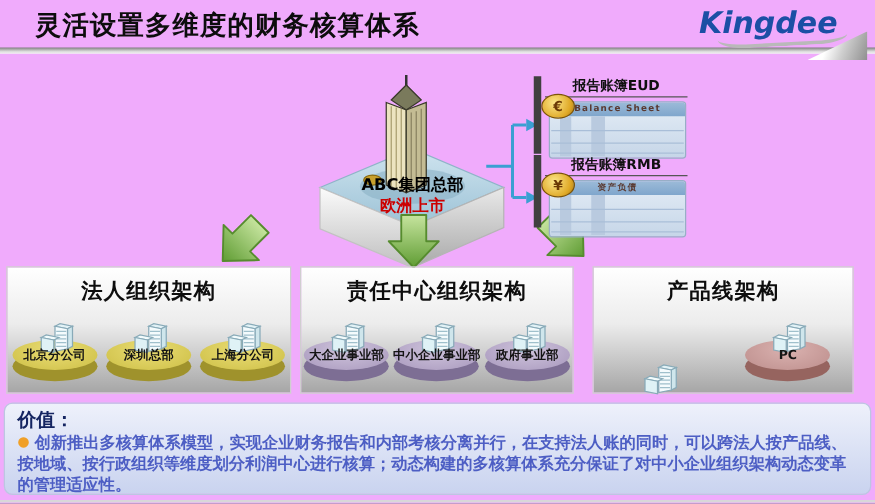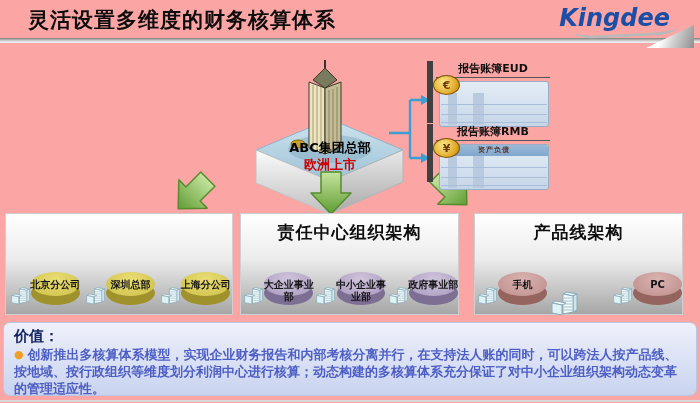--- a/index.html
+++ b/index.html
@@ -1,16 +1,16 @@
 <!DOCTYPE html>
 <html><head>
 <meta charset="utf-8">
 <style>
   html,body{margin:0;padding:0;background:#888;}
-  .slide{position:relative;width:700px;height:403px;background:#fca5a5;overflow:hidden;
+  .slide{position:relative;width:700px;height:403px;background:#f0abfc;overflow:hidden;
          font-family:"DejaVu Sans",sans-serif;}
   
   .title{position:absolute;left:28px;top:6px;font-size:21px;font-weight:bold;color:#0d0d0d;letter-spacing:1px;}
   .header-rule{position:absolute;left:0;top:38px;width:700px;height:5px;
                background:linear-gradient(180deg,#7e7e7e,#d9d9d9 60%,#f4f4f4);}
   .page-curl{position:absolute;left:646px;top:25px;width:48px;height:23px;
              background:linear-gradient(110deg,#ffffff 35%,#cfcfcf 60%,#8f8f8f);
              clip-path:polygon(0 100%,100% 0,100% 100%);}
   .logo{position:absolute;right:30px;top:4px;font-size:24px;font-weight:bold;font-style:italic;color:#1b4fa5;margin-left:35px;}
   .logo-swoosh{position:absolute;right:22px;top:22px;width:104px;height:12px;
@@ -46,21 +46,21 @@
   .panel{position:absolute;top:213px;height:102px;box-sizing:border-box;
          background:linear-gradient(180deg,#ffffff 0%,#ececec 45%,#a6a6a6 100%);
          border:1px solid #cfcfcf;}
   .panel-0{left:5px;width:228px;}
   .panel-1{left:240px;width:219px;}
   .panel-2{left:474px;width:209px;}
   .panel-title{text-align:center;font-size:17px;font-weight:bold;color:#0d0d0d;
                margin-top:7px;letter-spacing:1px;}
   .panel-items{position:absolute;left:0;right:0;bottom:9px;display:flex;
                justify-content:space-around;align-items:flex-end;}
-  .org-item{position:relative;width:72px;display:flex;flex-direction:row;align-items:center;}
+  .org-item{position:relative;width:72px;display:flex;flex-direction:column;align-items:center;}
   .bld-icon{width:32px;height:30px;margin-bottom:-11px;position:relative;z-index:2;}
   .disc{position:relative;width:68px;height:33px;}
   .disc-side{position:absolute;left:0;right:0;bottom:0;height:24px;border-radius:50%;}
   .disc-top{position:absolute;left:0;right:0;top:0;height:24px;border-radius:50%;}
   .disc-label{position:absolute;left:-3px;right:-3px;top:7px;text-align:center;
               font-size:10px;font-weight:bold;color:#141414;line-height:1.15;z-index:3;}
   .yellow .disc-top{background:radial-gradient(ellipse at 50% 30%,#eadd75,#cdbf46);}
   .yellow .disc-side{background:#9f922c;}
   .purple .disc-top{background:radial-gradient(ellipse at 50% 30%,#cfc4dc,#a898bd);}
   .purple .disc-side{background:#7d6e94;}
@@ -136,20 +136,21 @@
       <polygon transform="translate(193,194) rotate(45)" points="-10,-21 10,-21 10,0 20,0 0,21 -20,0 -10,0"></polygon>
       <polygon transform="translate(331,193)" points="-10,-21 10,-21 10,0 20,0 0,21 -20,0 -10,0"></polygon>
       <polygon transform="translate(452,190) rotate(-45)" points="-10,-21 10,-21 10,0 20,0 0,21 -20,0 -10,0"></polygon>
     </g>
   </svg>
 
   <div class="report report-0">
     <div class="report-title">报告账簿EUD</div>
     <div class="mini-table">
       <div class="coin">€</div>
+      <div class="mt-header">Balance Sheet</div>
       <div class="mt-stripe s1"></div>
       <div class="mt-stripe s2"></div>
       <div class="mt-row" style="top:22px"></div>
       <div class="mt-row" style="top:32px"></div>
       <div class="mt-row" style="top:40px"></div>
     </div>
   </div>
 
   <div class="report report-1">
     <div class="report-title">报告账簿RMB</div>
@@ -158,20 +159,21 @@
       <div class="mt-header">资产负债</div>
       <div class="mt-stripe s1"></div>
       <div class="mt-stripe s2"></div>
       <div class="mt-row" style="top:22px"></div>
       <div class="mt-row" style="top:32px"></div>
       <div class="mt-row" style="top:40px"></div>
     </div>
   </div>
 
   <div class="panel panel-0">
+    <div class="panel-title">法人组织架构</div>
     <div class="panel-items">
       <div class="org-item yellow">
         <svg class="bld-icon" viewBox="0 0 32 30">
           <polygon points="16,8 20,6 30,8 26,10" fill="#e2f2f6" stroke="#88aab8"></polygon>
           <polygon points="26,10 30,8 30,24 26,26" fill="#cfe6ec" stroke="#88aab8"></polygon>
           <polygon points="16,8 26,10 26,26 16,28" fill="#f4fbfd" stroke="#88aab8"></polygon>
           <path d="M17,12 H25 M17,15 H25 M17,18 H25 M17,21 H25 M17,24 H25" stroke="#9fc0cc" stroke-width="1"></path>
           <polygon points="5,17 9,15 19,17 15,19" fill="#f2fbfc" stroke="#88aab8"></polygon>
           <polygon points="5,17 15,19 15,29 5,27" fill="#dff2f6" stroke="#88aab8"></polygon>
         </svg>
@@ -270,35 +272,20 @@
     <div class="panel-items">
       <div class="org-item pink">
         <svg class="bld-icon" viewBox="0 0 32 30">
           <polygon points="16,8 20,6 30,8 26,10" fill="#e2f2f6" stroke="#88aab8"></polygon>
           <polygon points="26,10 30,8 30,24 26,26" fill="#cfe6ec" stroke="#88aab8"></polygon>
           <polygon points="16,8 26,10 26,26 16,28" fill="#f4fbfd" stroke="#88aab8"></polygon>
           <path d="M17,12 H25 M17,15 H25 M17,18 H25 M17,21 H25 M17,24 H25" stroke="#9fc0cc" stroke-width="1"></path>
           <polygon points="5,17 9,15 19,17 15,19" fill="#f2fbfc" stroke="#88aab8"></polygon>
           <polygon points="5,17 15,19 15,29 5,27" fill="#dff2f6" stroke="#88aab8"></polygon>
         </svg>
-        <div class="disc">
-          <div class="disc-side"></div>
-            <div class="disc-top"></div>
-          <div class="disc-label">手机</div>
-        </div>
-      </div>
-      <div class="org-item pink">
-        <svg class="bld-icon" viewBox="0 0 32 30">
-          <polygon points="16,8 20,6 30,8 26,10" fill="#e2f2f6" stroke="#88aab8"></polygon>
-          <polygon points="26,10 30,8 30,24 26,26" fill="#cfe6ec" stroke="#88aab8"></polygon>
-          <polygon points="16,8 26,10 26,26 16,28" fill="#f4fbfd" stroke="#88aab8"></polygon>
-          <path d="M17,12 H25 M17,15 H25 M17,18 H25 M17,21 H25 M17,24 H25" stroke="#9fc0cc" stroke-width="1"></path>
-          <polygon points="5,17 9,15 19,17 15,19" fill="#f2fbfc" stroke="#88aab8"></polygon>
-          <polygon points="5,17 15,19 15,29 5,27" fill="#dff2f6" stroke="#88aab8"></polygon>
-        </svg>
       </div>
       <div class="org-item pink">
         <svg class="bld-icon" viewBox="0 0 32 30">
           <polygon points="16,8 20,6 30,8 26,10" fill="#e2f2f6" stroke="#88aab8"></polygon>
           <polygon points="26,10 30,8 30,24 26,26" fill="#cfe6ec" stroke="#88aab8"></polygon>
           <polygon points="16,8 26,10 26,26 16,28" fill="#f4fbfd" stroke="#88aab8"></polygon>
           <path d="M17,12 H25 M17,15 H25 M17,18 H25 M17,21 H25 M17,24 H25" stroke="#9fc0cc" stroke-width="1"></path>
           <polygon points="5,17 9,15 19,17 15,19" fill="#f2fbfc" stroke="#88aab8"></polygon>
           <polygon points="5,17 15,19 15,29 5,27" fill="#dff2f6" stroke="#88aab8"></polygon>
         </svg>

